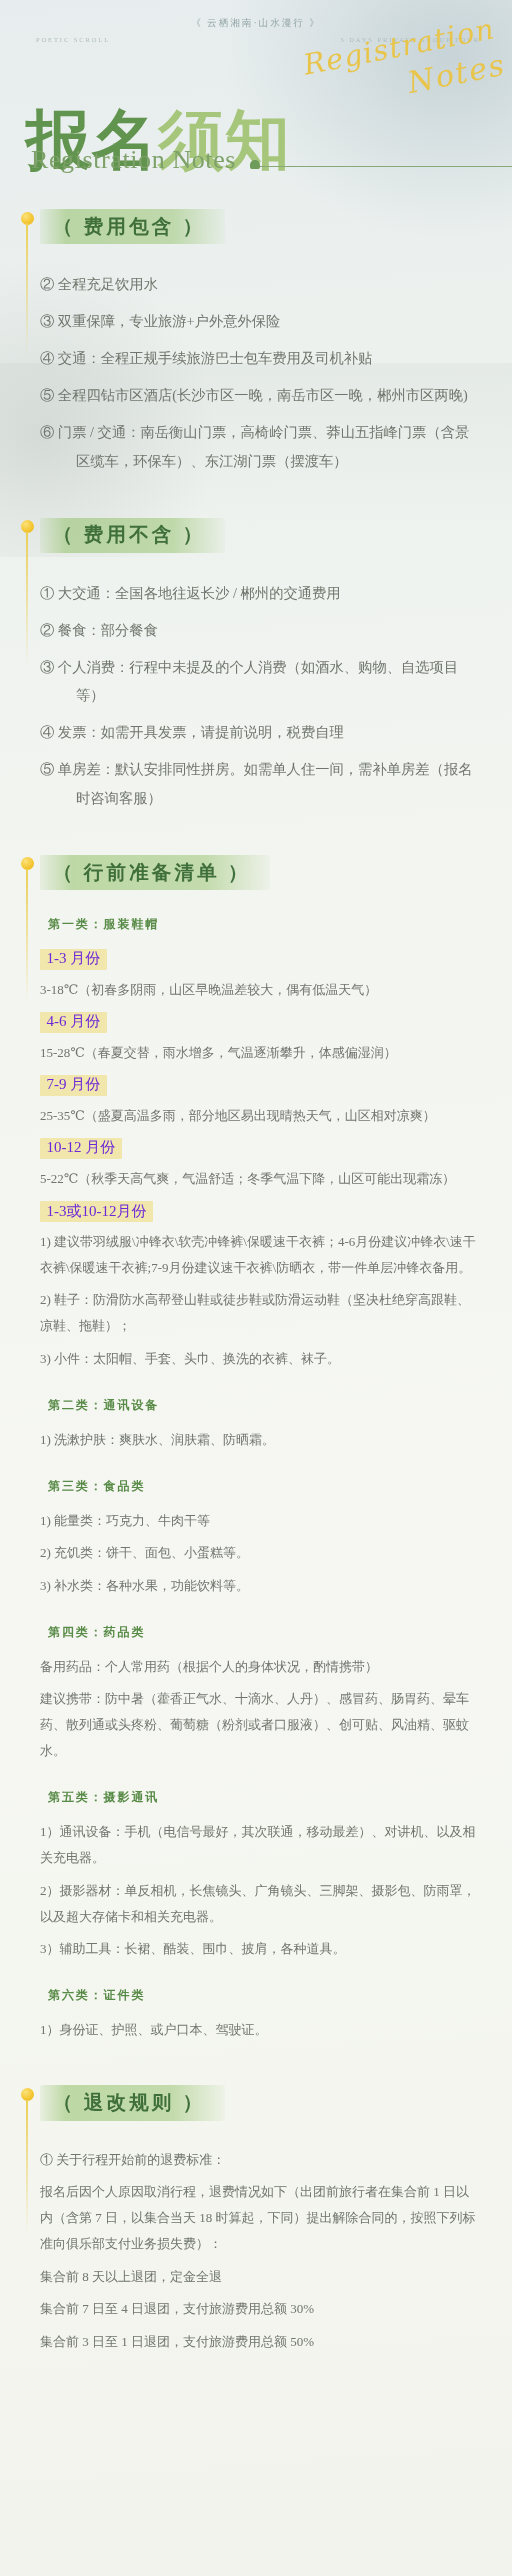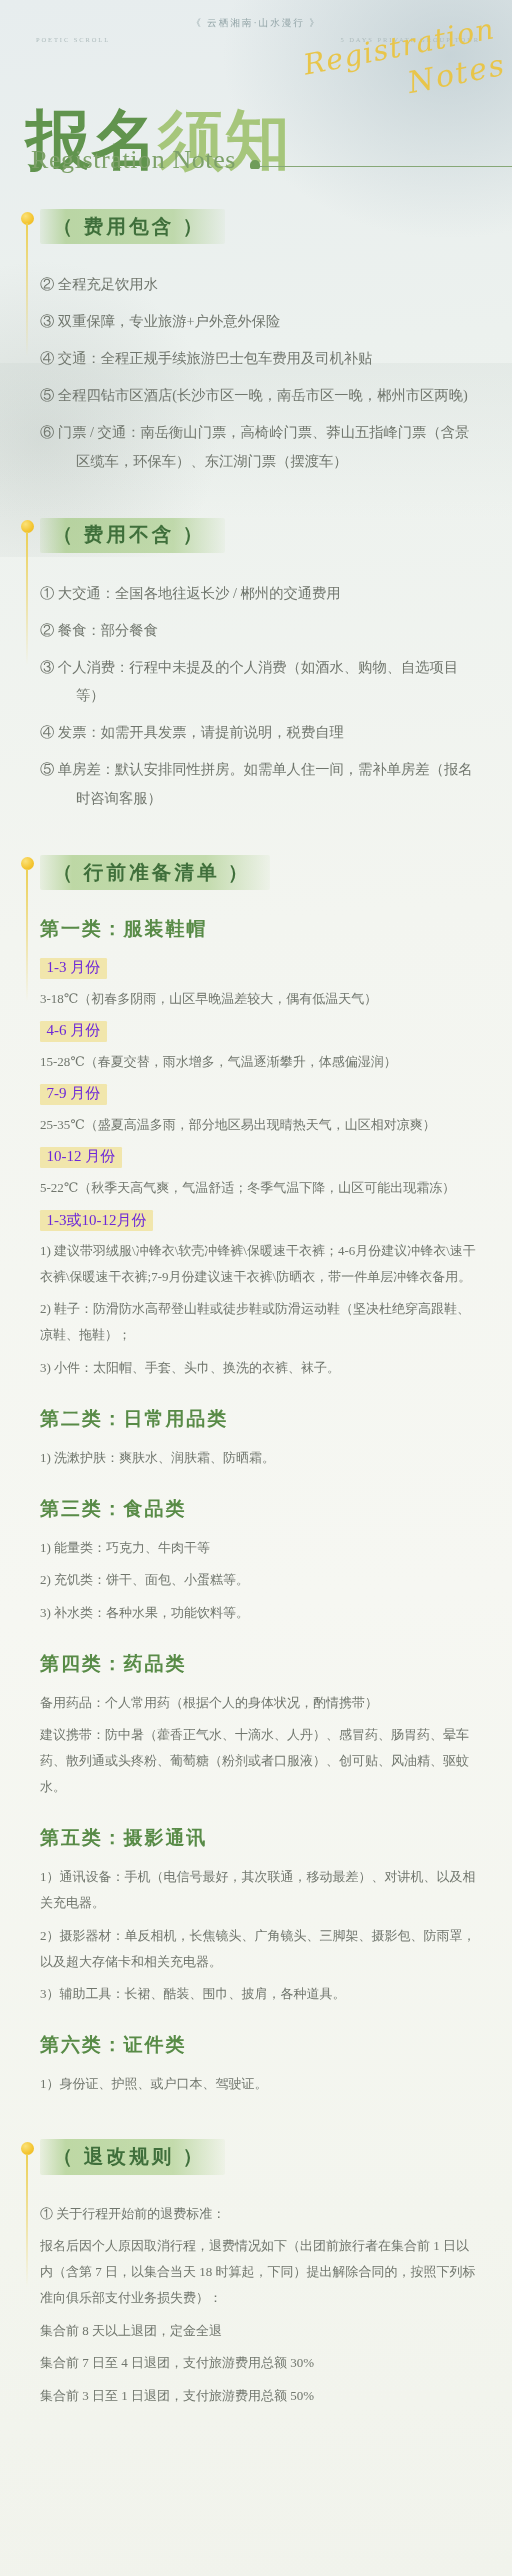--- a/index.html
+++ b/index.html
@@ -49,21 +49,21 @@
   .tl-dot{position:absolute;left:-19.5px;top:2.6px;width:13px;height:13px;border-radius:50%;
     background:radial-gradient(circle at 35% 32%,#fbe27a,#f4c531 58%,#e9b51f);}
   .tl-stem{position:absolute;left:-13.6px;top:14.3px;width:1.3px;height:133px;
     background:linear-gradient(#ecd056,rgba(236,208,86,0));}
   .sec-title{display:inline-block;margin:0;font-size:19.5px;font-weight:700;color:#3f6f3b;
     letter-spacing:3.2px;padding:3.9px 19.5px 4.5px 13px;
     background:linear-gradient(90deg,rgba(151,195,111,.12) 0%,rgba(151,195,111,.58) 14%,rgba(151,195,111,.52) 72%,rgba(151,195,111,.06) 100%);
     border-radius:1.9px;}
   .item{margin:0 0 8.4px;font-size:14.3px;line-height:2.0;padding-left:36px;text-indent:-36px;}
   .para{margin:0 0 6.5px;font-size:13px;line-height:2.0;}
-  .category{margin:25px 0 13px;font-size:19px;font-weight:600;color:#588b47;letter-spacing:1.9px;}
+  .category{margin:25px 8px 13px;font-size:12px;font-weight:600;color:#588b47;letter-spacing:1.9px;}
   .chip{display:inline-block;margin:2.6px 0 6.5px;padding:0.6px 6.5px 1.9px;font-size:15px;
     color:#6d28d9;background:#f1e6ac;border-radius:1.3px;}
   .sec-body > .category:first-child{margin-top:3.9px;}
 </style>
 </head>
 <body>
 
 <div class="page">
 
   <div class="wash wash-a"></div>
@@ -117,21 +117,21 @@
           <div><span class="chip">4-6 月份</span></div>
           <p class="para">15-28℃（春夏交替，雨水增多，气温逐渐攀升，体感偏湿润）</p>
           <div><span class="chip">7-9 月份</span></div>
           <p class="para">25-35℃（盛夏高温多雨，部分地区易出现晴热天气，山区相对凉爽）</p>
           <div><span class="chip">10-12 月份</span></div>
           <p class="para">5-22℃（秋季天高气爽，气温舒适；冬季气温下降，山区可能出现霜冻）</p>
           <div><span class="chip">1-3或10-12月份</span></div>
           <p class="para">1) 建议带羽绒服\冲锋衣\软壳冲锋裤\保暖速干衣裤；4-6月份建议冲锋衣\速干衣裤\保暖速干衣裤;7-9月份建议速干衣裤\防晒衣，带一件单层冲锋衣备用。</p>
           <p class="para">2) 鞋子：防滑防水高帮登山鞋或徒步鞋或防滑运动鞋（坚决杜绝穿高跟鞋、凉鞋、拖鞋）；</p>
           <p class="para">3) 小件：太阳帽、手套、头巾、换洗的衣裤、袜子。</p>
-          <h3 class="category">第二类：日常用品类</h3>
+          <h3 class="category">第二类：通讯设备</h3>
           <p class="para">1) 洗漱护肤：爽肤水、润肤霜、防晒霜。</p>
           <h3 class="category">第三类：食品类</h3>
           <p class="para">1) 能量类：巧克力、牛肉干等</p>
           <p class="para">2) 充饥类：饼干、面包、小蛋糕等。</p>
           <p class="para">3) 补水类：各种水果，功能饮料等。</p>
           <h3 class="category">第四类：药品类</h3>
           <p class="para">备用药品：个人常用药（根据个人的身体状况，酌情携带）</p>
           <p class="para">建议携带：防中暑（藿香正气水、十滴水、人丹）、感冒药、肠胃药、晕车药、散列通或头疼粉、葡萄糖（粉剂或者口服液）、创可贴、风油精、驱蚊水。</p>
           <h3 class="category">第五类：摄影通讯</h3>
           <p class="para">1）通讯设备：手机（电信号最好，其次联通，移动最差）、对讲机、以及相关充电器。</p>

